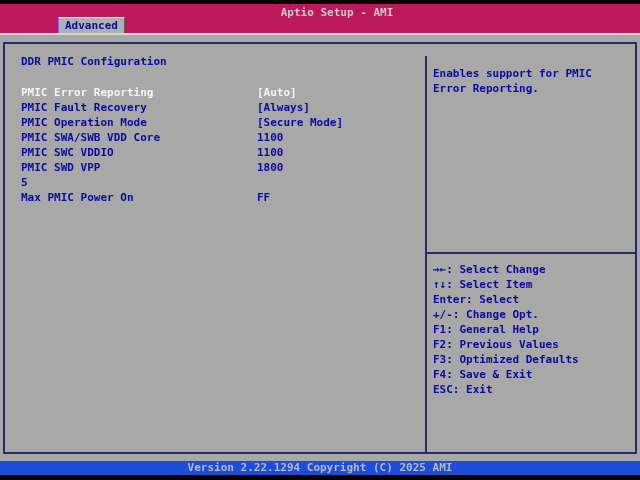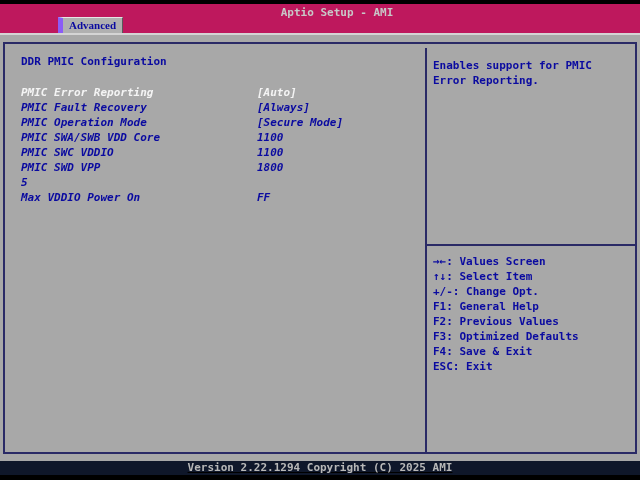--- a/index.html
+++ b/index.html
@@ -7,43 +7,43 @@
     position:relative;width:640px;height:480px;background:#000;overflow:hidden;
     font-family:"DejaVu Sans Mono","Liberation Mono",monospace;
     font-size:11px;font-weight:bold;line-height:15px;
   }
   
   .header-bar{position:absolute;left:0;top:4px;width:640px;height:29px;background:#be185d;padding-left:34px;}
   .header-title{position:absolute;left:0;top:1px;width:100%;text-align:center;color:#c8c8c8;}
   .tab{
     position:absolute;left:58px;bottom:0;height:15px;padding:0 6px;
     background:#b0b0b0;color:#0a0aa0;
-    border-top:1px solid #e6e6e6;border-left:5px solid #8b5cf6;border-right:1px solid #5a5a5a;font-family:Liberation Serif, serif;
+    border-top:1px solid #e6e6e6;border-left:1px solid #8b5cf6;border-right:1px solid #5a5a5a;
   }
   
   .workspace{position:absolute;left:0;top:33px;width:640px;height:428px;background:#a8a8a8;border-top:2px solid #d4d4d4;box-sizing:border-box;}
   .main-box{
     position:absolute;left:3px;top:7px;width:634px;height:412px;box-sizing:border-box;
     border:2px solid #2a2a66;background:#a8a8a8;padding-left:20px;
   }
   .left-pane{position:absolute;left:0;top:0;bottom:0;right:210px;padding:10px 0 0 16px;color:#0a0aa0;}
   .section-title{margin-bottom:16px;}
-  .opt-row{display:flex;height:15px;color:#0a0aa0;font-style:italic;}
+  .opt-row{display:flex;height:15px;color:#0a0aa0;}
   .opt-row.selected{color:#f4f4f4;}
   .opt-label{width:236px;white-space:pre;}
   .opt-value{white-space:pre;}
   .right-pane{
-    position:absolute;top:4px;right:0;bottom:0;width:210px;box-sizing:border-box;
+    position:absolute;top:12px;right:0;bottom:0;width:210px;box-sizing:border-box;
     border-left:2px solid #2a2a66;color:#0a0aa0;
   }
   .help-section{height:198px;box-sizing:border-box;border-bottom:2px solid #2a2a66;padding:10px 4px 0 6px;}
   .keys-section{padding:8px 0 0 6px;}
   .key-row{height:15px;white-space:pre;}
   
-  .footer-bar{position:absolute;left:0;top:461px;width:640px;height:14px;background:#0f172a;text-decoration:underline;}
+  .footer-bar{position:absolute;left:0;top:461px;width:640px;height:14px;background:#1d4ed8;}
   .footer-text{width:100%;text-align:center;color:#b8b8b8;line-height:14px;}
 </style>
 </head>
 <body>
 
 <div class="screen">
 
   <div class="header-bar">
     <div class="header-title">Aptio Setup - AMI</div>
     <div class="tab">Advanced</div>
@@ -76,33 +76,34 @@
     <span class="opt-value">1100</span>
   </div>
             <div class="opt-row">
     <span class="opt-label">PMIC SWD VPP</span>
     <span class="opt-value">1800</span>
   </div>
             <div class="opt-row">
     <span class="opt-value">5</span>
   </div>
             <div class="opt-row">
-    <span class="opt-label">Max VDDIO Power On</span>
+    <span class="opt-label">Max PMIC Power On</span>
     <span class="opt-value">FF</span>
   </div>
           </div>
       </div>
 
       <div class="right-pane">
         <div class="help-section">
           <span>Enables support for PMIC Error Reporting.</span>
         </div>
         <div class="keys-section" id="keys-list">
-            <div class="key-row">→←: Values Screen</div>
+            <div class="key-row">→←: Select Change</div>
             <div class="key-row">↑↓: Select Item</div>
+            <div class="key-row">Enter: Select</div>
             <div class="key-row">+/-: Change Opt.</div>
             <div class="key-row">F1: General Help</div>
             <div class="key-row">F2: Previous Values</div>
             <div class="key-row">F3: Optimized Defaults</div>
             <div class="key-row">F4: Save &amp; Exit</div>
             <div class="key-row">ESC: Exit</div>
           </div>
       </div>
 
     </div>

